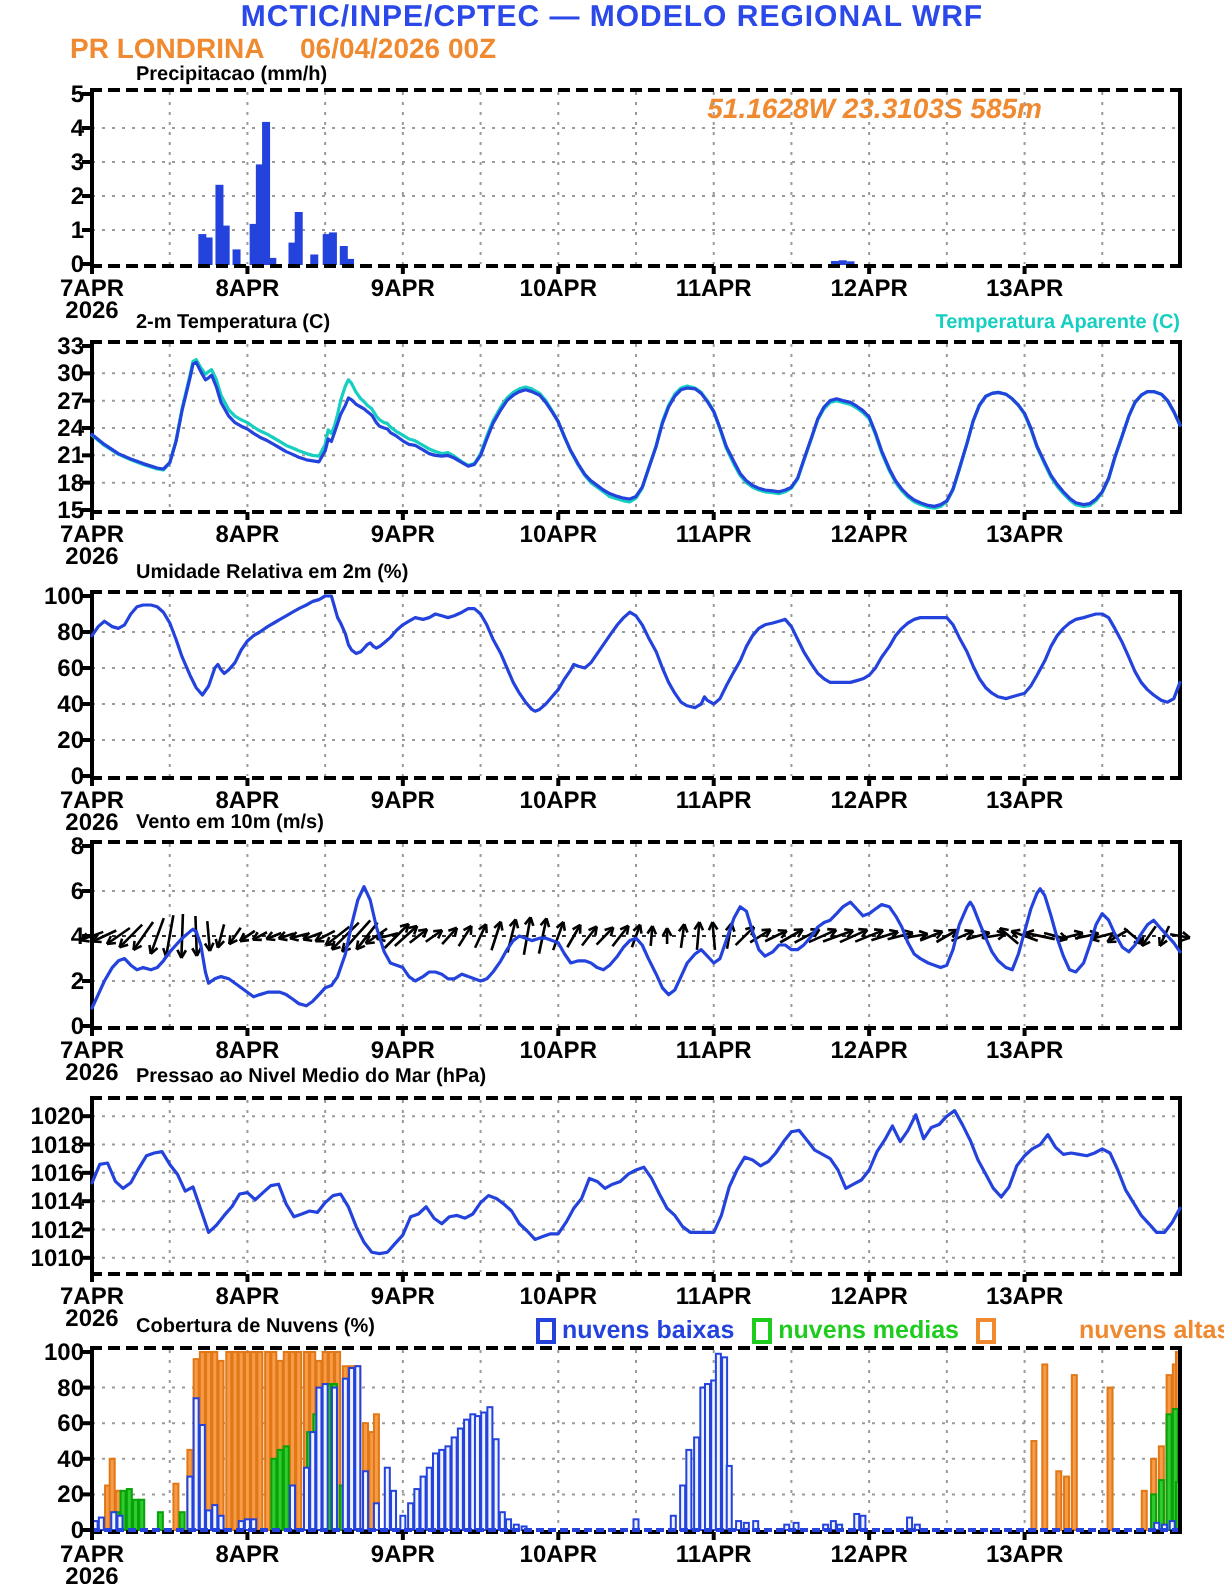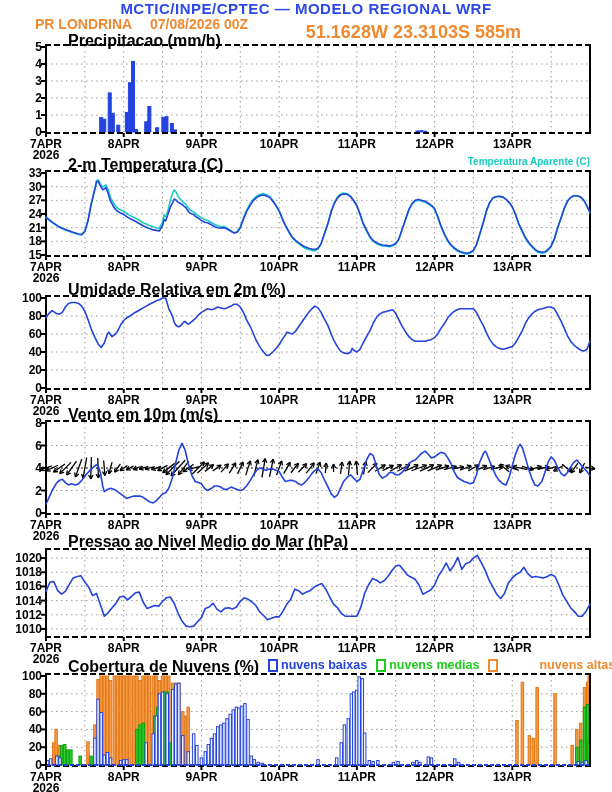--- a/index.html
+++ b/index.html
@@ -1,41 +1,41 @@
 <!DOCTYPE html>
 <html><head>
 <meta charset="utf-8">
 <style>
   html,body{margin:0;padding:0;background:#fff;}
   body{width:612px;height:792px;font-family:"Liberation Sans",sans-serif;}
   .page{position:relative;width:612px;height:792px;overflow:hidden;background:#fff;}
   .hdr1{position:absolute;top:0;left:0;width:612px;text-align:center;color:#2b48e8;font-size:15px;font-weight:bold;letter-spacing:.5px;white-space:nowrap;}
   .hdr2{position:absolute;top:16px;left:35px;color:#ef8a30;font-size:14px;font-weight:bold;white-space:nowrap;}
   .hdr2b{position:absolute;top:16px;left:150px;color:#ef8a30;font-size:14px;font-weight:bold;white-space:nowrap;}
-  .hdr3{position:absolute;top:22px;right:91px;color:#ef8a30;font-size:18px;font-weight:bold;white-space:nowrap;}
-  .ptitle{position:absolute;left:68px;color:#000;font-size:16px;font-weight:bold;white-space:nowrap;}
+  .hdr3{position:absolute;top:46px;right:91px;color:#ef8a30;font-size:14px;font-weight:bold;white-space:nowrap;font-style:italic;}
+  .ptitle{position:absolute;left:68px;color:#000;font-size:10px;font-weight:bold;white-space:nowrap;}
   .tlegend{position:absolute;right:22px;font-size:10px;font-weight:bold;white-space:nowrap;}
   .cloud-legend{position:absolute;left:238px;top:658px;display:flex;gap:9px;font-size:12.5px;font-weight:bold;align-items:center;white-space:nowrap;padding-left:30px;}
   .legend-item{display:flex;align-items:center;gap:3px;}
   .sq{width:6px;height:9px;border:2px solid #000;background:#fff;display:inline-block;}
   #plot{position:absolute;top:0;left:0;}
   #plot text{font-family:"Liberation Sans",sans-serif;font-weight:bold;fill:#000;}
   .ylab,.xlab{font-size:12px;}
   .grid{stroke:#9a9a9a;stroke-width:1;stroke-dasharray:1.5,3.5;fill:none;}
   .bdash{stroke:#000;stroke-width:2;stroke-dasharray:6,3;fill:none;}
   .bsolid{stroke:#000;stroke-width:2;fill:none;}
   .tick{stroke:#000;stroke-width:2;fill:none;}
 </style>
 </head>
 <body>
 
 <div class="page">
   <div class="hdr1">MCTIC/INPE/CPTEC — MODELO REGIONAL WRF</div>
   <div class="hdr2">PR LONDRINA</div>
-  <div class="hdr2b">07/08/2026 00Z</div>
+  <div class="hdr2b">06/04/2026 00Z</div>
   <div class="hdr3">51.1628W 23.3103S 585m</div>
 
   <div class="ptitle" style="top:32px">Precipitacao (mm/h)</div>
   <div class="ptitle" style="top:156px">2-m Temperatura (C)</div>
   <div class="tlegend" style="top: 156px; color: rgb(22, 207, 192); border-color: rgb(22, 207, 192);">Temperatura Aparente (C)</div>
   <div class="ptitle" style="top:281px">Umidade Relativa em 2m (%)</div>
   <div class="ptitle" style="top:406px">Vento em 10m (m/s)</div>
   <div class="ptitle" style="top:658px">Cobertura de Nuvens (%)</div>
   <div class="ptitle" style="top:533px">Pressao ao Nivel Medio do Mar (hPa)</div>
 

